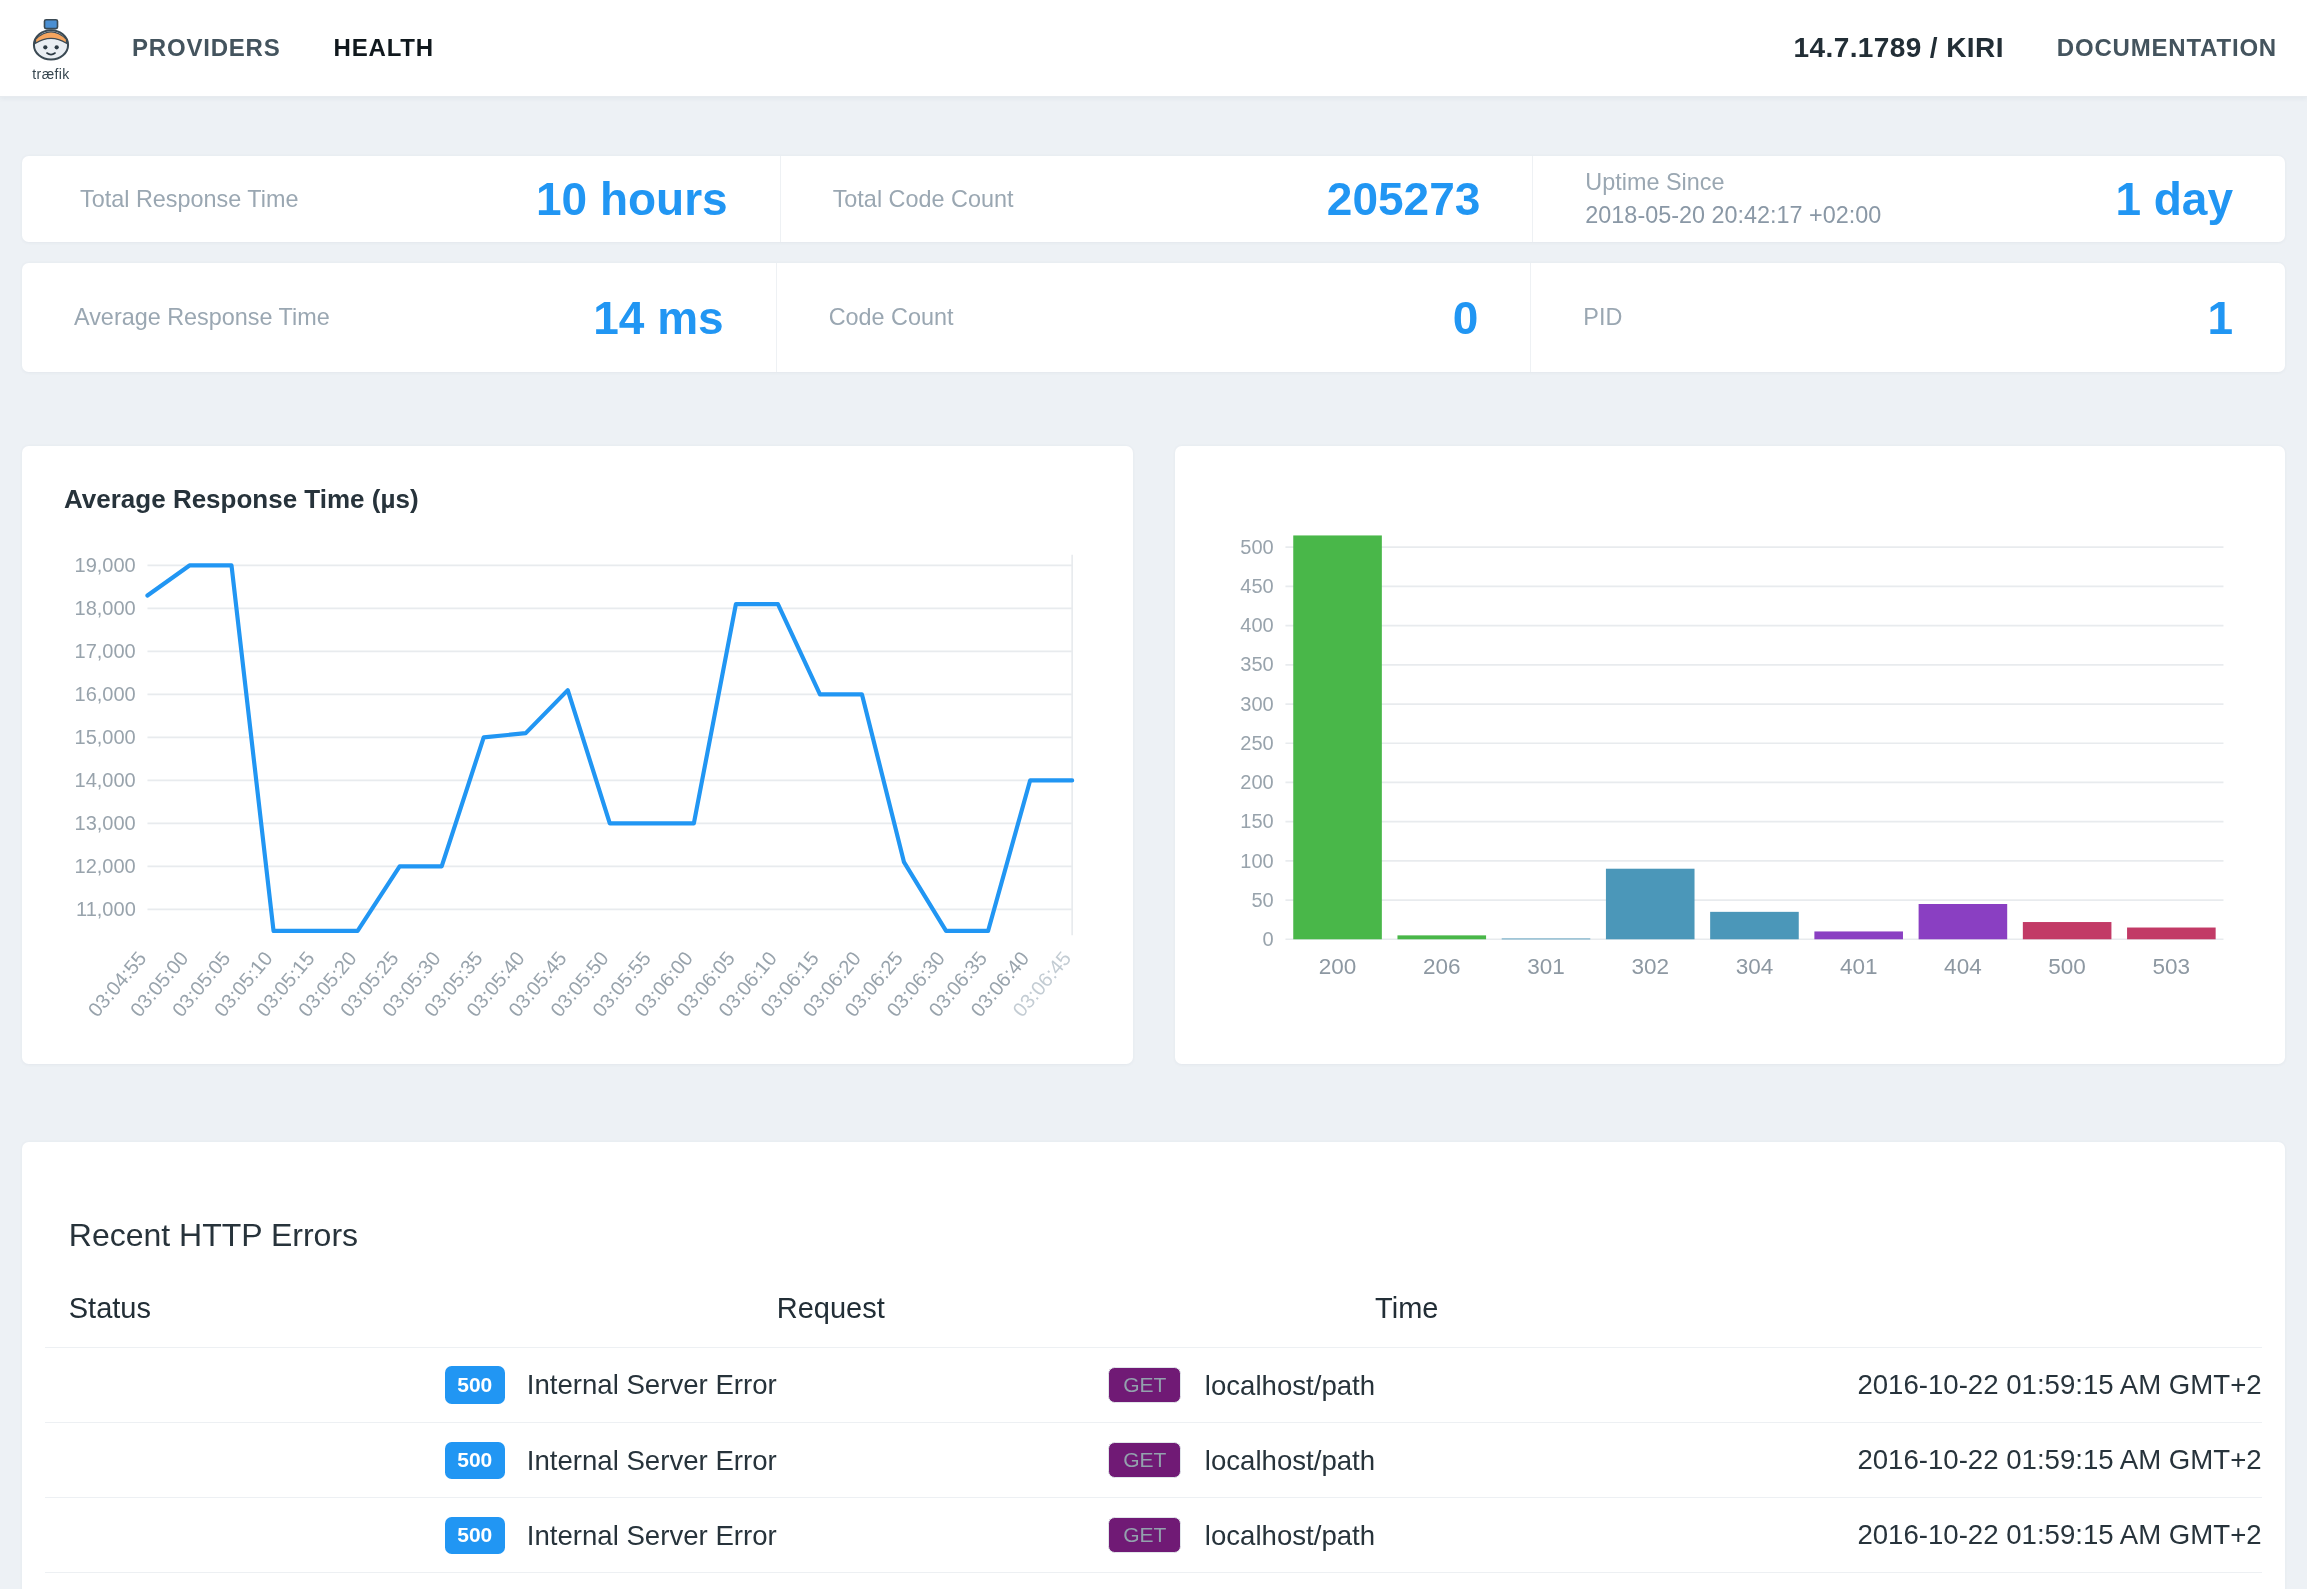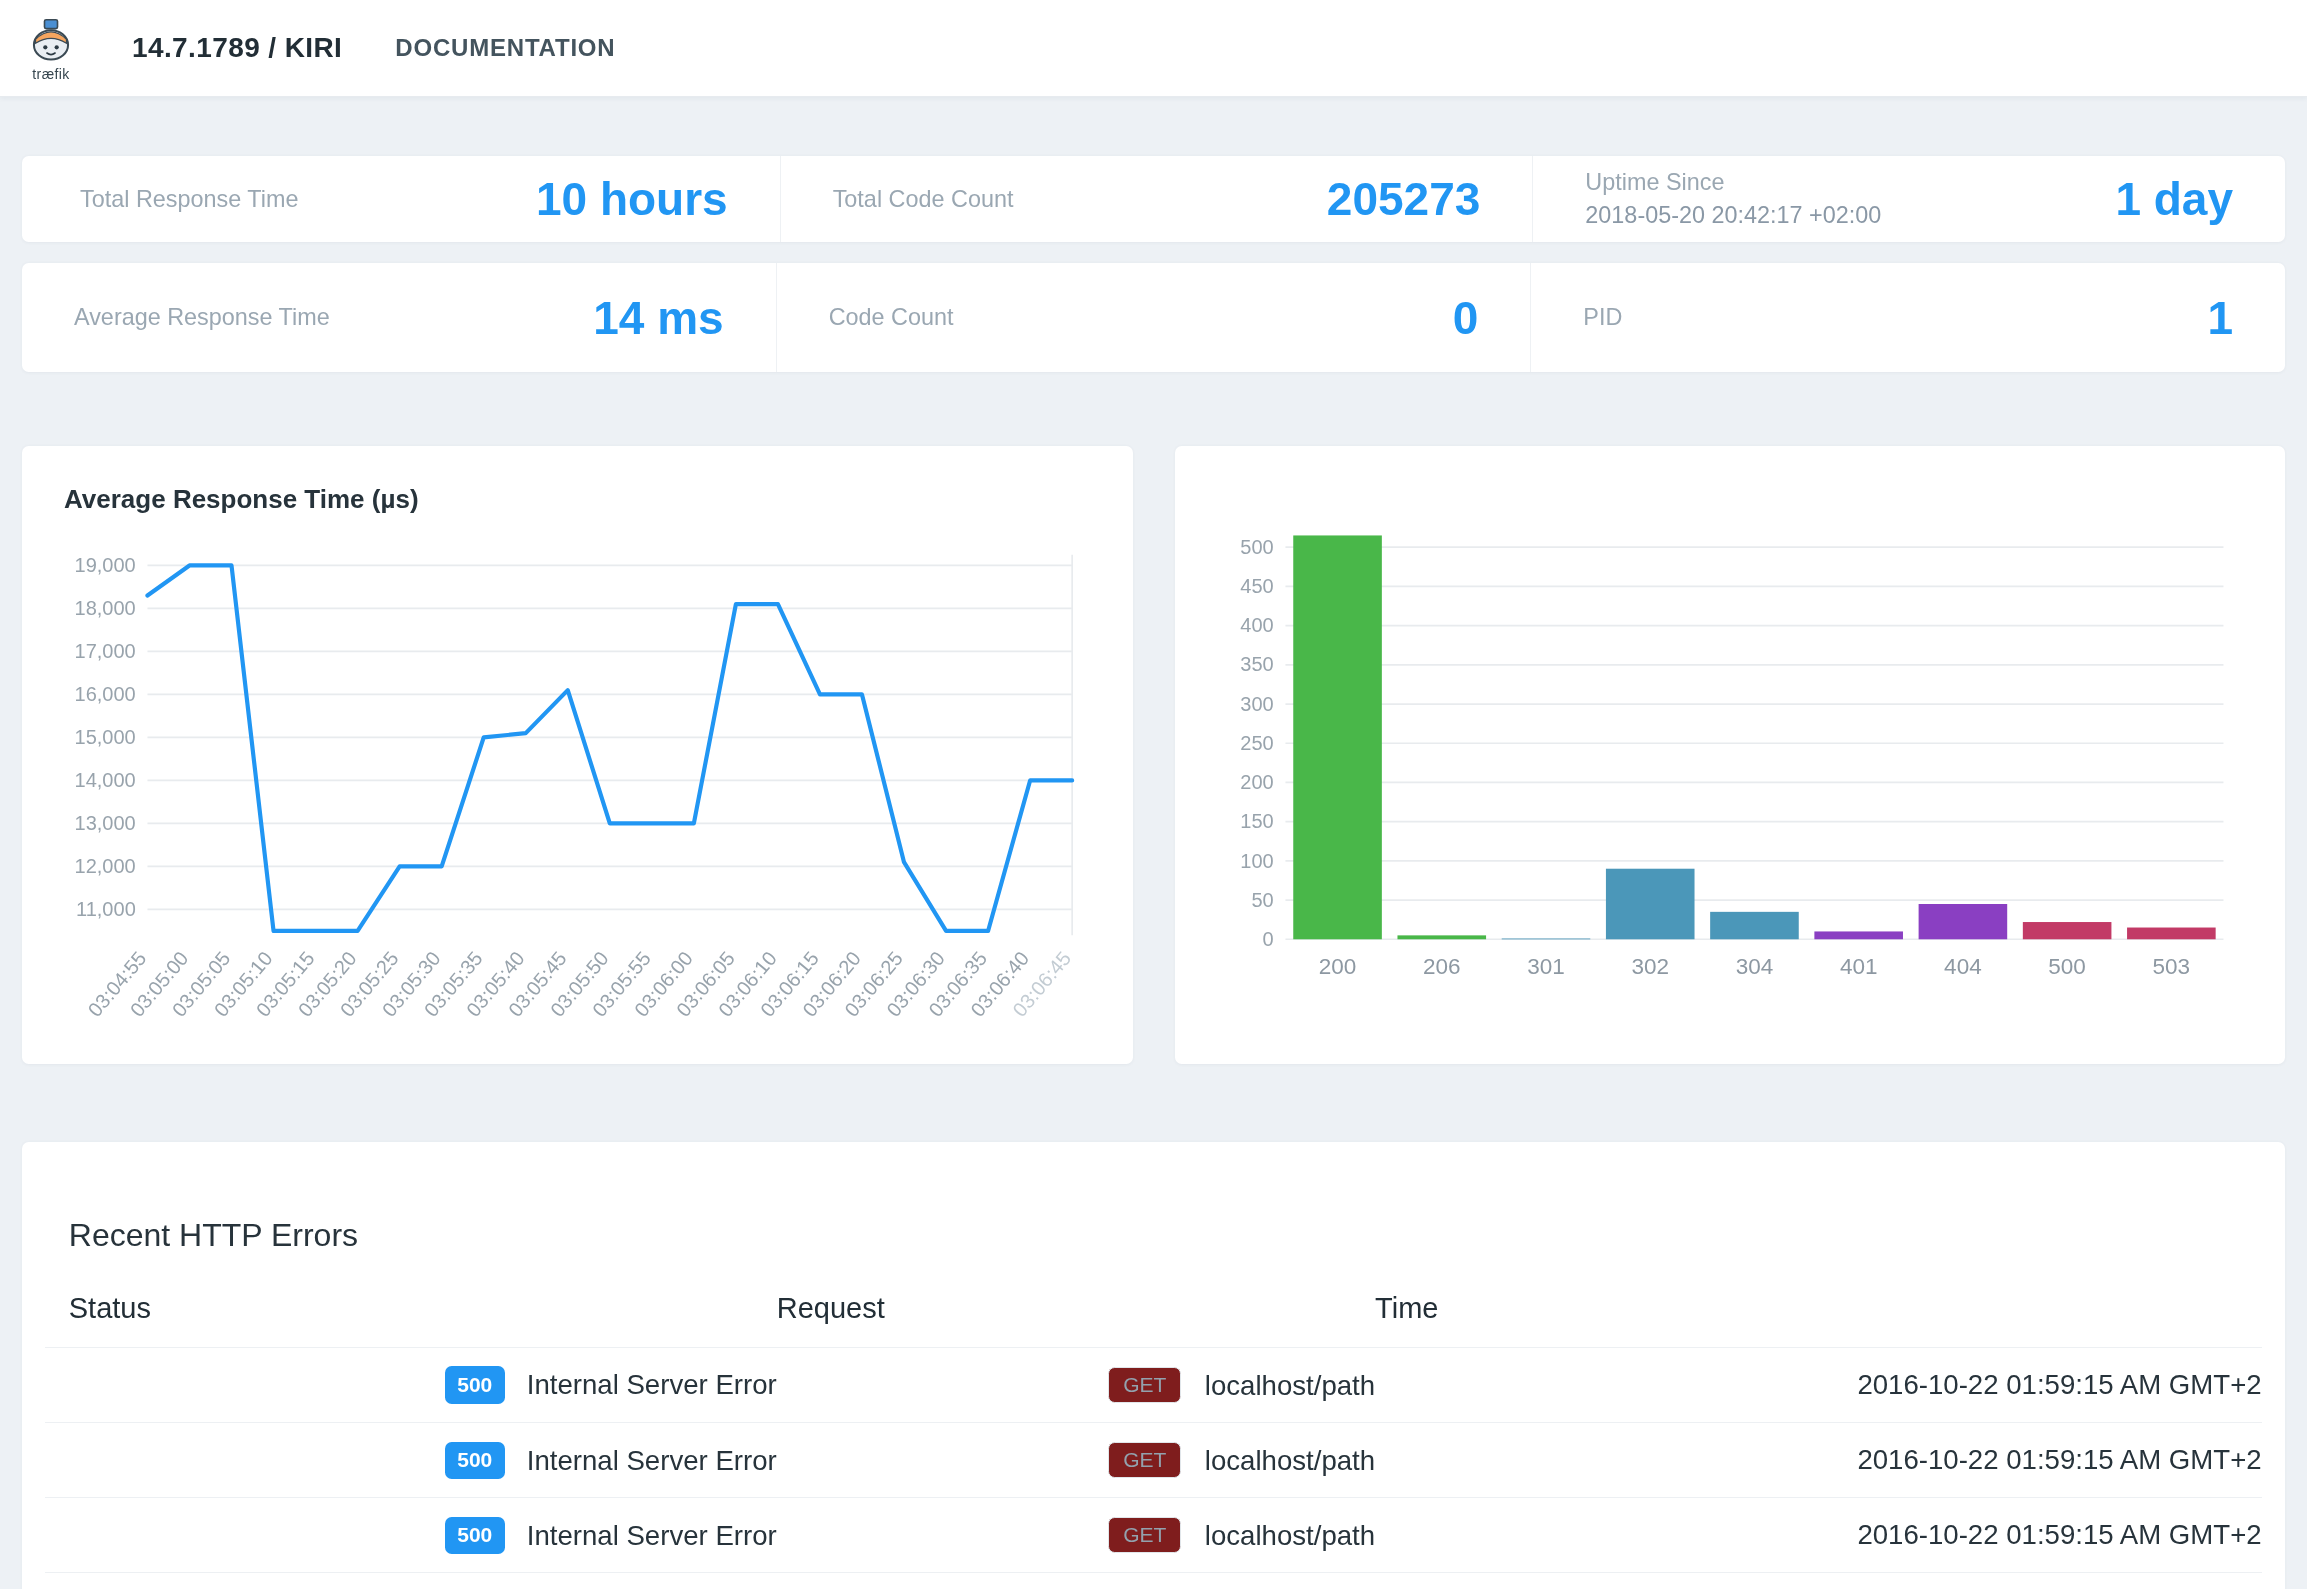--- a/index.html
+++ b/index.html
@@ -110,21 +110,21 @@
     color: #fff;
     font-size: 21px;
     font-weight: 700;
     padding: 6.7px 12.5px;
     border-radius: 6.7px;
     margin-right: 22px;
     vertical-align: 2.5px;
   }
   .method-badge {
     display: inline-block;
-    background: #7f1d1d;
+    background: #701a75;
     border: 1.7px solid #e1e6ea;
     color: #93a1ad;
     font-size: 21px;
     padding: 5px 14px;
     border-radius: 6.7px;
     margin-right: 23.4px;
     vertical-align: 2.5px;
   }
 </style>
 </head>
@@ -135,20 +135,24 @@
     <svg viewBox="0 0 64 64" aria-hidden="true">
       <ellipse cx="32" cy="38" rx="21" ry="18" fill="#e9eef3" stroke="#3b4a54" stroke-width="2.5"></ellipse>
       <path d="M13 31 Q32 13 51 31 L51 36 Q32 24 13 36 Z" fill="#f5a55f" stroke="#3b4a54" stroke-width="1.5"></path>
       <rect x="24" y="7" width="16" height="11" rx="2" fill="#4a8fd3" stroke="#3b4a54" stroke-width="2"></rect>
       <circle cx="25" cy="41" r="2.6" fill="#2c3a44"></circle>
       <circle cx="39" cy="41" r="2.6" fill="#2c3a44"></circle>
       <path d="M27 48 Q32 52 37 48" stroke="#2c3a44" stroke-width="2" fill="none" stroke-linecap="round"></path>
     </svg>
     <span class="logo-text">træfik</span>
   </div>
+  <nav class="nav-left">
+    <a class="nav-item">PROVIDERS</a>
+    <a class="nav-item active">HEALTH</a>
+  </nav>
   <div class="nav-right">
     <span class="version">14.7.1789 / KIRI</span>
     <a class="nav-item">DOCUMENTATION</a>
   </div>
 </header>
 
 <main class="content">
 
   <section class="stat-card primary">
     <div class="stat-cell">

